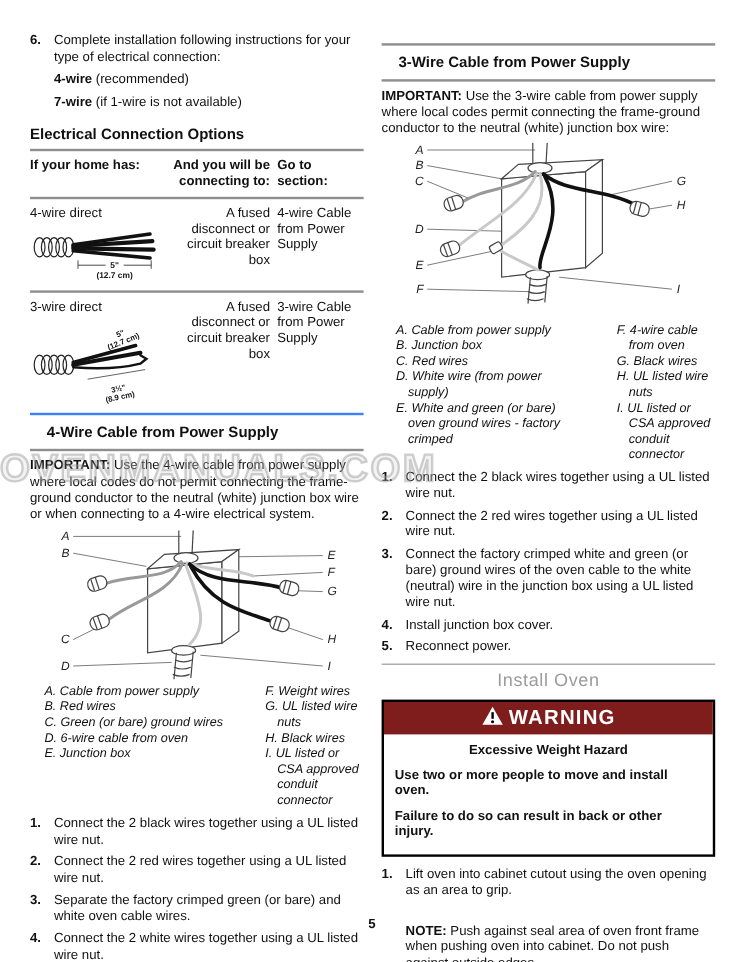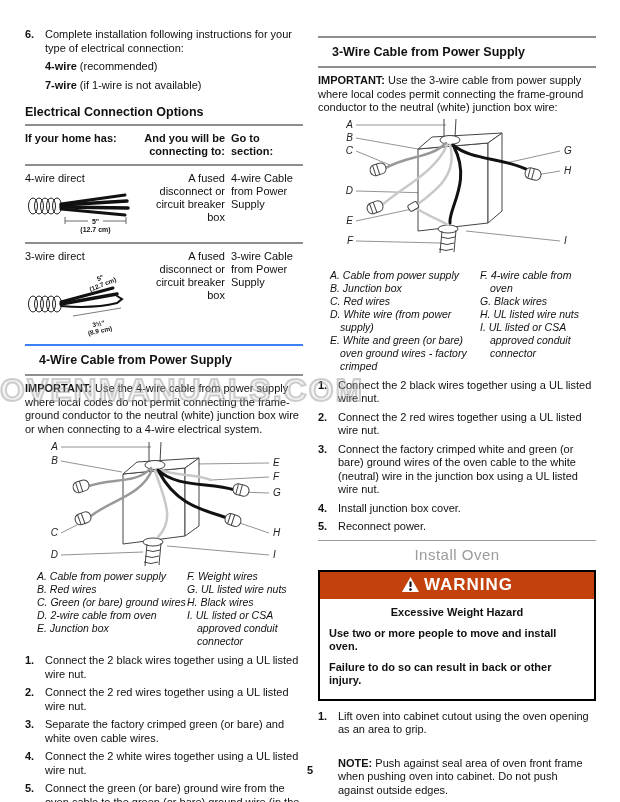--- a/index.html
+++ b/index.html
@@ -33,38 +33,38 @@
   .sechead{border-top:2px solid #8e8e8e;border-bottom:2px solid #8e8e8e;
            padding:7px 0 7px 14px;font-weight:bold;font-size:12.5px;margin-top:8px;}
   .sechead.noTop{border-top:none;margin-top:0;}
 
   
   .diagram{display:block;margin:4px 0 2px 0;}
   .dlabel{font-style:italic;font-size:10px;fill:#222;}
   .leader{stroke:#777;stroke-width:0.8;}
 
   
-  .legend{display:flex;margin:2px 0 6px 0;}
+  .legend{display:flex;margin:2px 0 6px 0;gap:34px;}
   .lcol{font-style:italic;font-size:10.5px;line-height:13px;}
   .lcol.first{width:150px;flex:0 0 150px;padding-left:12px;}
   .lcol.second{flex:1;}
   .lgitem{padding-left:10px;text-indent:-10px;}
 
   .steps{margin-top:6px;}
 
   
   .install-rule{border-top:1.5px solid #9a9a9a;margin-top:6px;}
   .install-title{text-align:center;color:#9b9b9b;font-size:15px;letter-spacing:0.5px;
                  padding:5px 0 7px 0;}
 
   
   .warnbox{border:2px solid #000;}
-  .warnhead{background:#c2410c;color:#fff;text-align:center;font-weight:bold;
+  .warnhead{background:#7f1d1d;color:#fff;text-align:center;font-weight:bold;
             font-size:17px;letter-spacing:1px;padding:3px 0 4px 0;
-            display:flex;align-items:center;justify-content:center;gap:4px;}
+            display:flex;justify-content:center;gap:4px;}
   .warnbody{padding:7px 9px 8px 9px;font-weight:bold;font-size:11px;line-height:13px;}
   .hazard{text-align:center;margin-bottom:8px;}
   .wline{margin-bottom:8px;}
   .wline:last-child{margin-bottom:4px;}
 
   .notepara{margin-top:20px;}
 
   
   .watermark{position:absolute;left:0;right:0;top:372px;z-index:30;
              font-weight:bold;font-size:32px;letter-spacing:2px;
@@ -237,21 +237,21 @@
         <text x="248" y="96">H</text>
         <text x="248" y="118">I</text>
       </g>
     </svg>
 
     <div class="legend">
       <div class="lcol first">
         <div class="lgitem">A. Cable from power supply</div>
         <div class="lgitem">B. Red wires</div>
         <div class="lgitem">C. Green (or bare) ground wires</div>
-        <div class="lgitem">D. 2-wire cable from oven</div>
+        <div class="lgitem">D. 6-wire cable from oven</div>
         <div class="lgitem">E. Junction box</div>
       </div>
       <div class="lcol second">
         <div class="lgitem">F. Weight wires</div>
         <div class="lgitem">G. UL listed wire nuts</div>
         <div class="lgitem">H. Black wires</div>
         <div class="lgitem">I. UL listed or CSA approved conduit connector</div>
       </div>
     </div>
 

